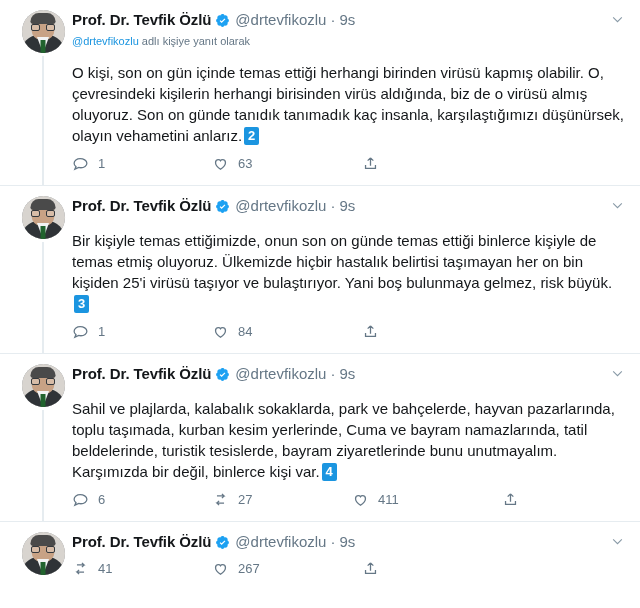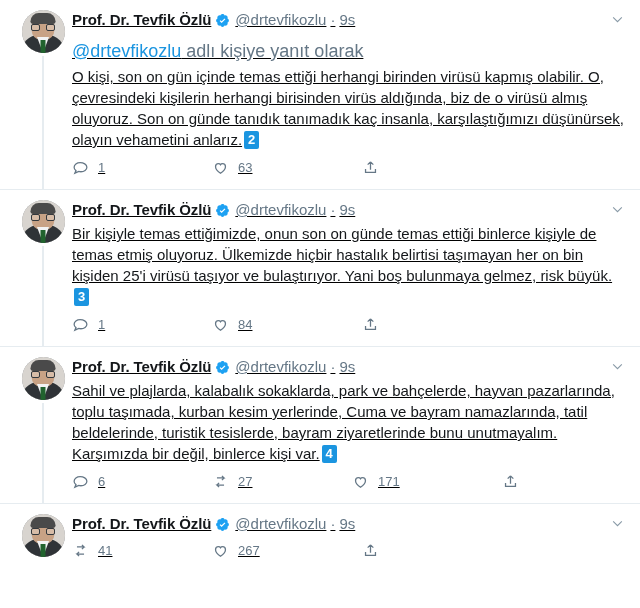--- a/index.html
+++ b/index.html
@@ -8,21 +8,20 @@
     padding: 0;
     background: #ffffff;
     font-family: "Liberation Sans", sans-serif;
   }
   #app {
     width: 640px;
     height: 608px;
     position: relative;
     overflow: hidden;
     background: #fff;
-    text-decoration: underline;
   }
   .tweet {
     position: relative;
     display: flex;
     padding: 10px 14px 0 14px;
     border-bottom: 1px solid #e6ecf0;
   }
   .tweet:last-child { border-bottom: none; }
 
   .left-col {
@@ -143,33 +142,33 @@
   .handle { margin-left: 5px; }
   .dot { margin: 0 4px; }
   .caret {
     margin-left: auto;
     color: #8899a6;
     font-size: 11px;
     padding-right: 2px;
     line-height: 1;
   }
   .reply-to {
-    font-size: 18px;
+    font-size: 11px;
     color: #657786;
-    margin-top: 12px;
+    margin-top: 6px;
   }
   .reply-to a {
     color: #1b95e0;
     text-decoration: none;
   }
   .text {
     font-size: 15px;
     line-height: 21px;
     color: #14171a;
-    margin-top: 4px;
+    margin-top: 15px;
     word-wrap: break-word;
   }
   .num-badge {
     display: inline-block;
     background: #1b95e0;
     color: #fff;
     font-size: 13px;
     font-weight: bold;
     line-height: 15px;
     padding: 1px 4px 2px 4px;
@@ -362,21 +361,21 @@
         <div class="act a-rt">
           <span class="ico"><svg viewBox="0 0 24 24" width="17" height="17">
                 <path fill="none" stroke="#657786" stroke-width="1.8" d="M7 7h10l-3-3m3 3l-3 3M17 17H7l3 3m-3-3l3-3"></path>
               </svg></span>
           <span class="cnt">27</span>
         </div>
         <div class="act a-like">
           <span class="ico"><svg viewBox="0 0 24 24" width="17" height="17">
                 <path fill="none" stroke="#657786" stroke-width="1.8" d="M12 20s-7-4.6-7-9.1C5 8.2 6.9 6.5 9.1 6.5c1.4 0 2.4.7 2.9 1.6.5-.9 1.5-1.6 2.9-1.6 2.2 0 4.1 1.7 4.1 4.4C19 15.4 12 20 12 20z"></path>
               </svg></span>
-          <span class="cnt">171</span>
+          <span class="cnt">411</span>
         </div>
         <div class="act a-share">
           <span class="ico"><svg viewBox="0 0 24 24" width="17" height="17">
                 <path fill="none" stroke="#657786" stroke-width="1.8" d="M12 15V4m0 0L8 8m4-4l4 4M5 14v5h14v-5"></path>
               </svg></span>
         </div>
       </div>
     </div>
   </article>
 

